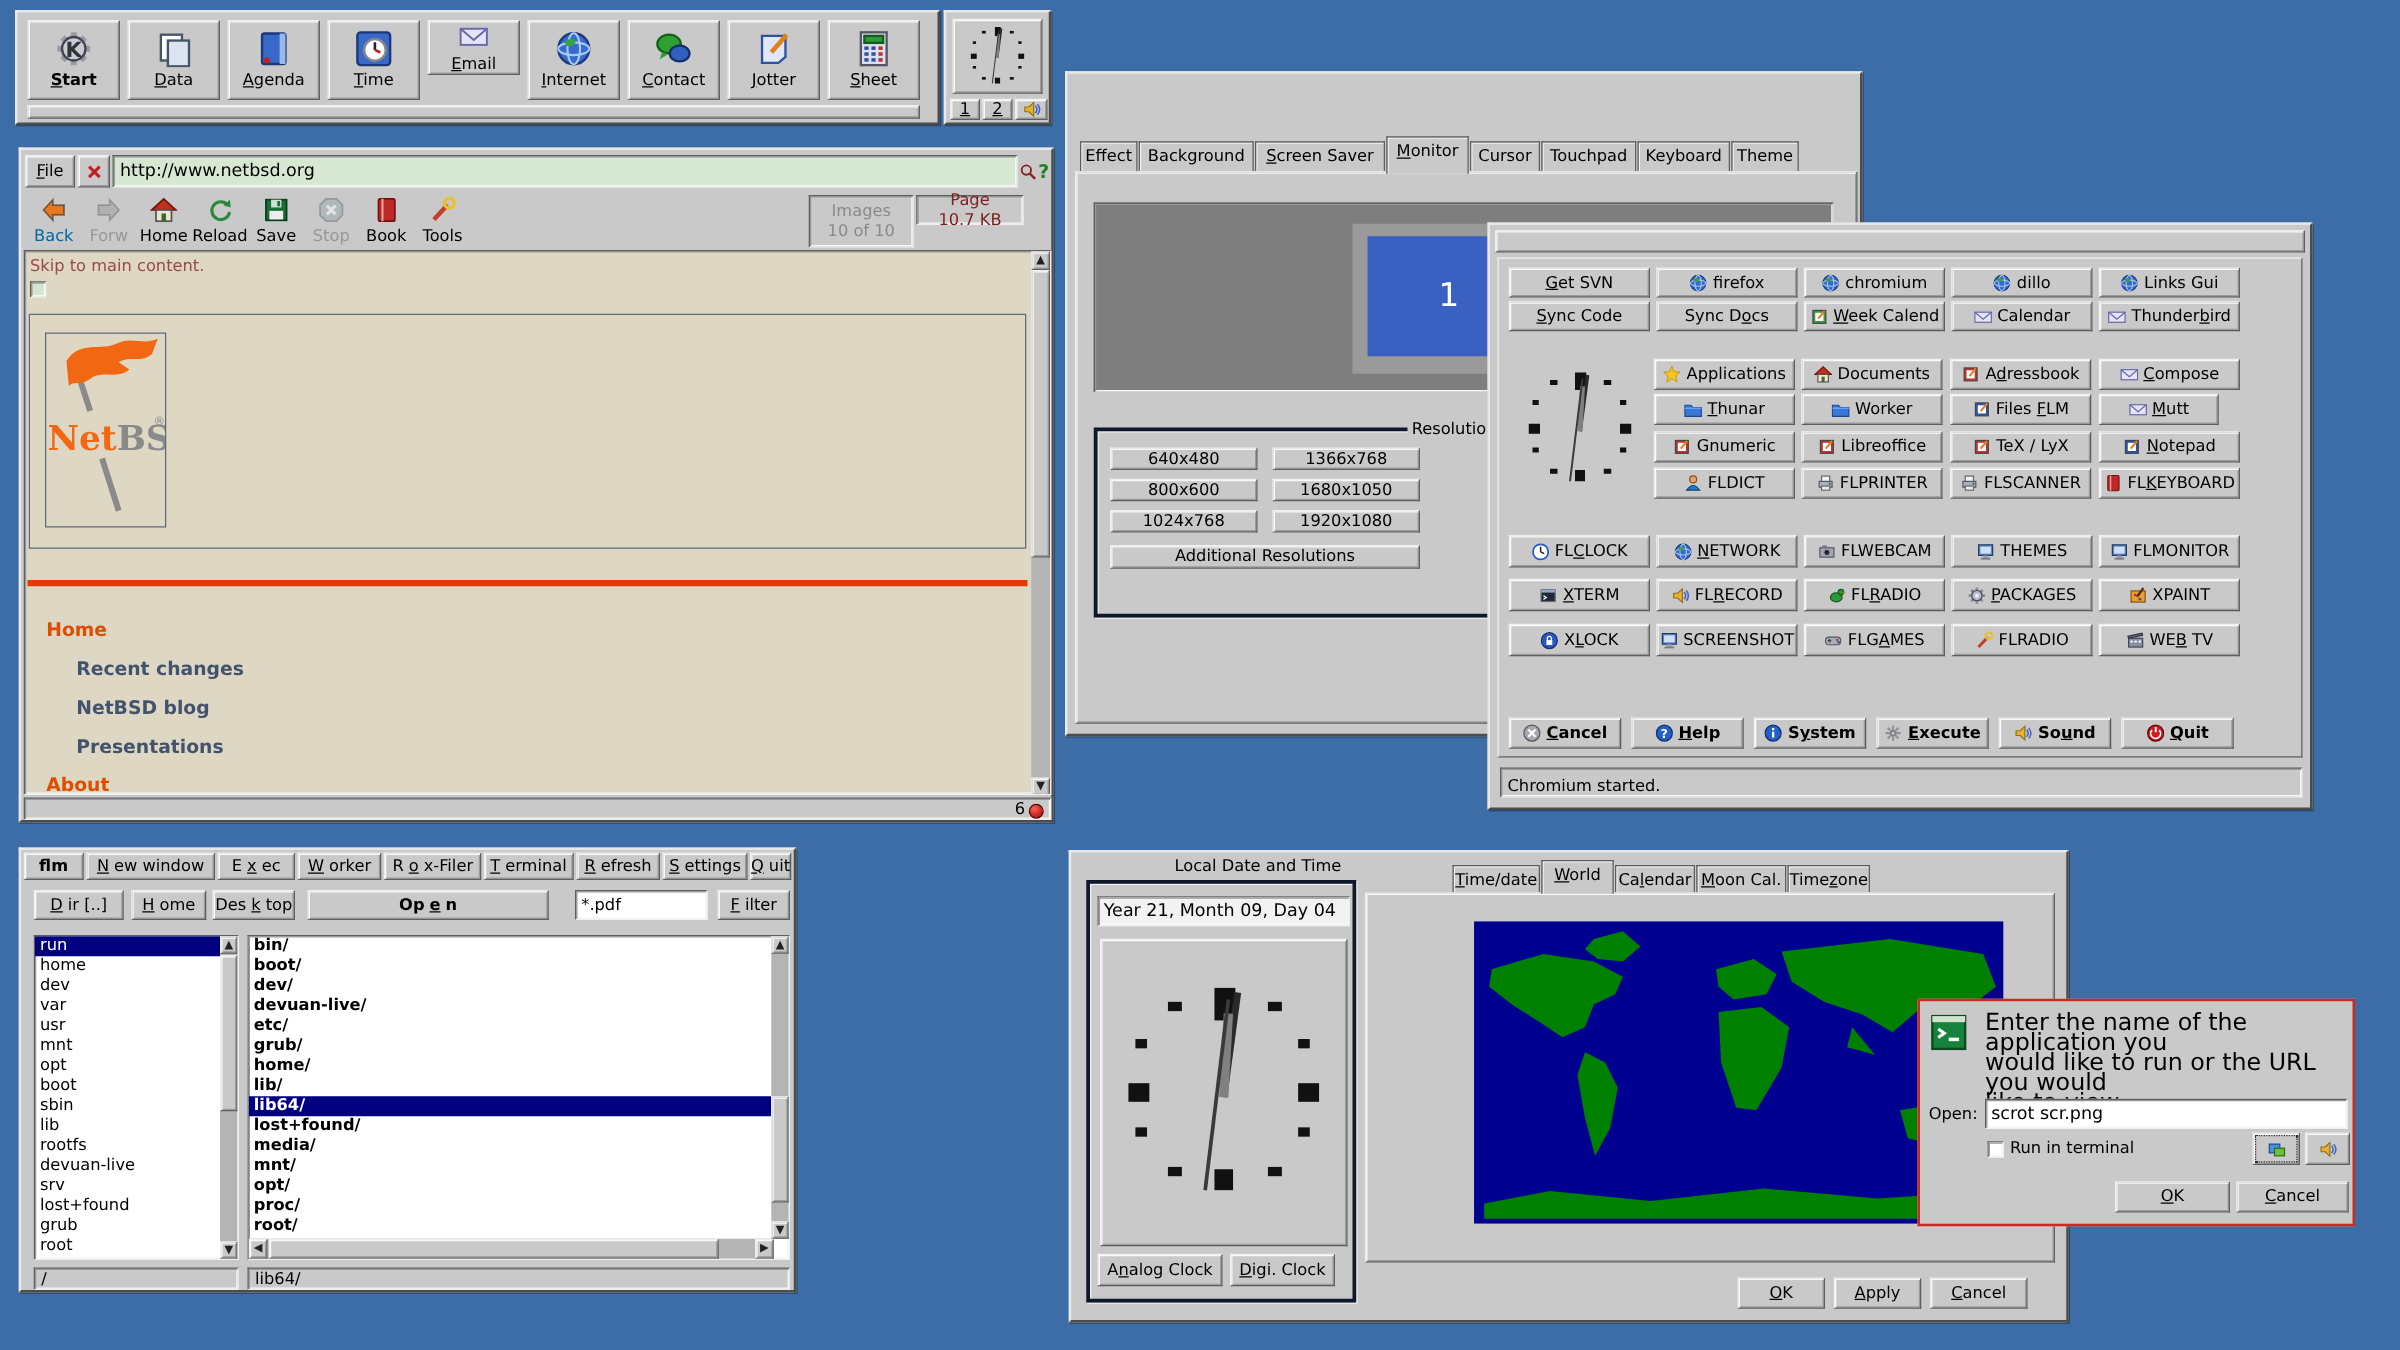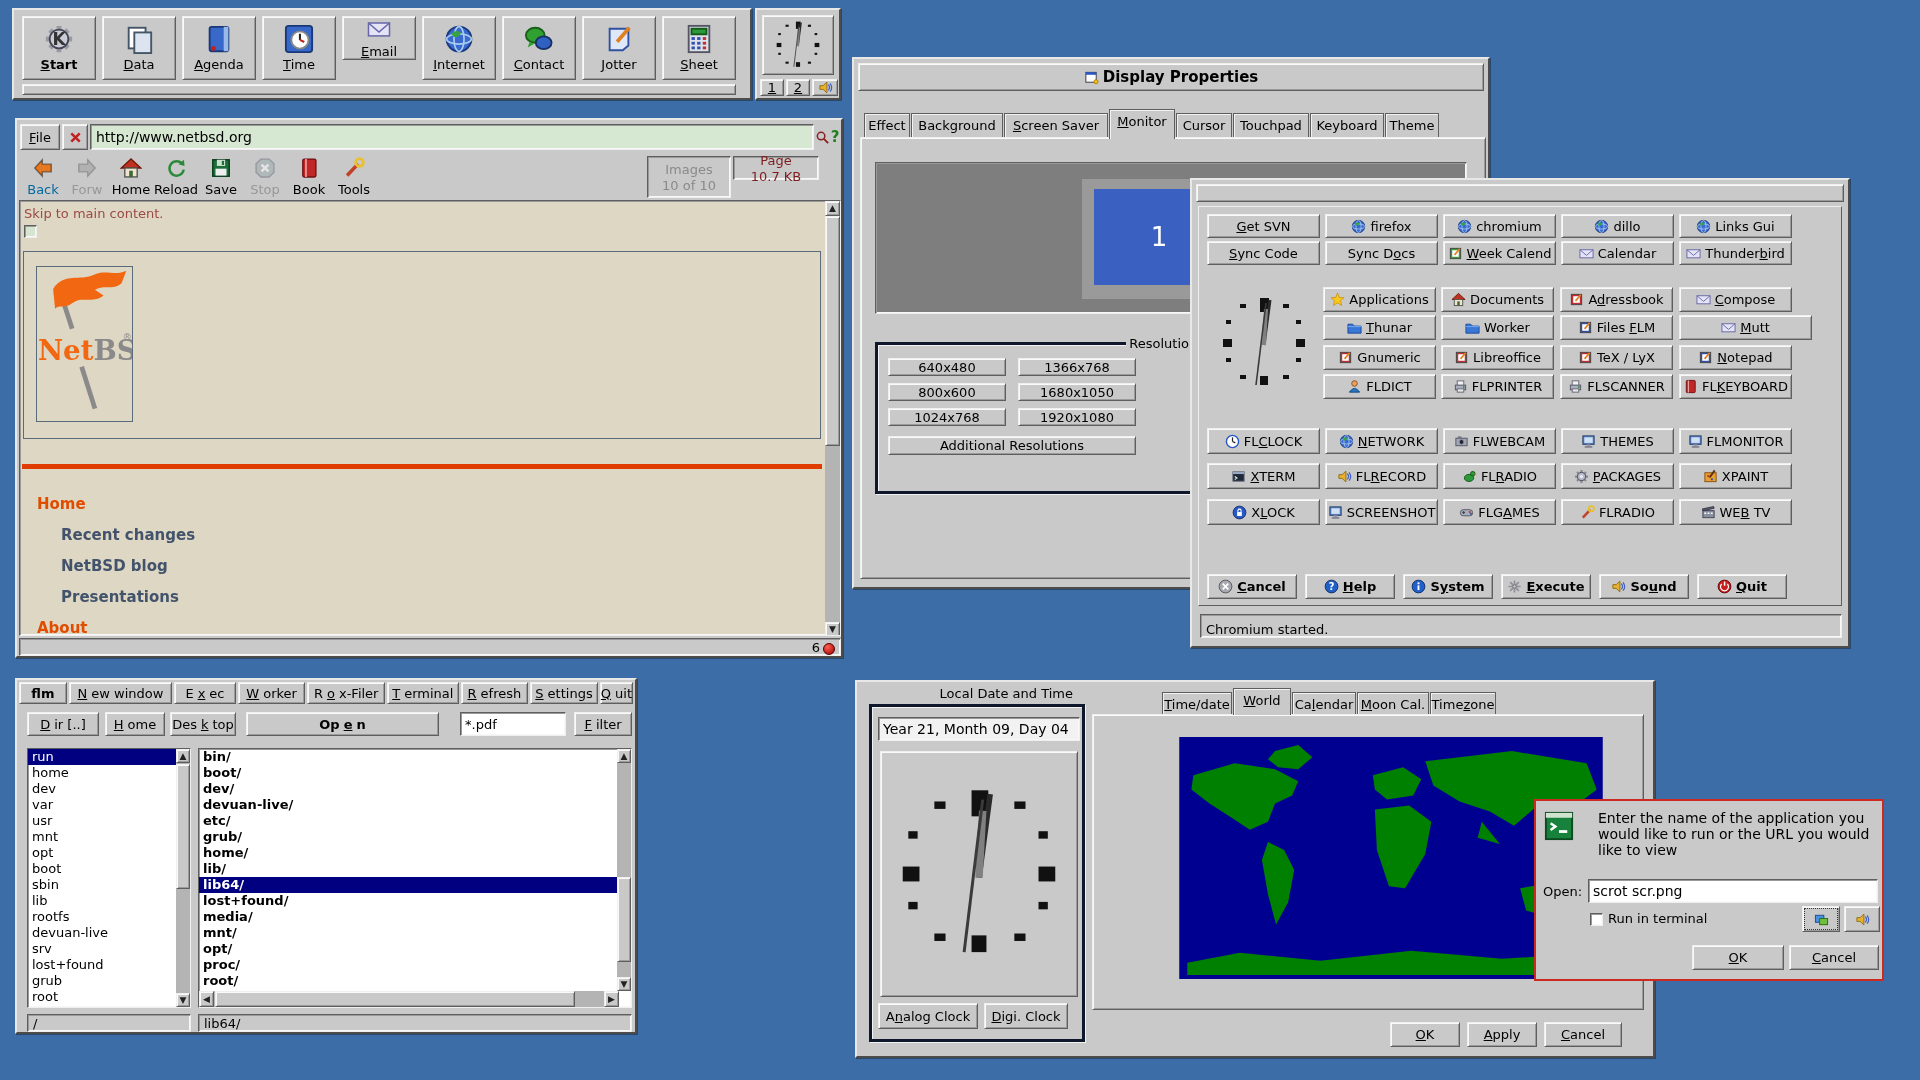--- a/index.html
+++ b/index.html
@@ -545,26 +545,20 @@
   </div>
   <div class="in abs statusbar" style="left:10px;top:334px;width:164px;height:18px">
       <span>/</span>
     </div>
   <div class="in abs statusbar" style="left:181px;top:334px;width:434px;height:18px">
       <span>lib64/</span>
     </div>
 </div>
 
 <div class="win" style="left:852px;top:57px;width:638px;height:532px">
-  <div class="out ctr abs" style="left:4px;top:4px;width:626px;height:28px">
-    <svg class="ic">
-        <use href="#sym-appwin"></use>
-      </svg>
-    <span class="b" style="font-size:15px">Display Properties</span>
-  </div>
   <div class="tab" style="left:10px;top:54px;width:46px;height:24px">Effect</div>
   <div class="tab" style="left:57px;top:54px;width:92px;height:24px">Background</div>
   <div class="tab" style="left:150px;top:54px;width:104px;height:24px"><u>S</u>creen Saver</div>
   <div class="tab" style="left:255px;top:50px;width:66px;height:30px;z-index:3"><u>M</u>onitor</div>
   <div class="tab" style="left:322px;top:54px;width:56px;height:24px">Cursor</div>
   <div class="tab" style="left:379px;top:54px;width:76px;height:24px">Touchpad</div>
   <div class="tab" style="left:456px;top:54px;width:74px;height:24px">Keyboard</div>
   <div class="tab" style="left:531px;top:54px;width:54px;height:24px">Theme</div>
   <div class="out abs" style="left:6px;top:78px;width:626px;height:442px">
     <div class="in abs" style="left:14px;top:24px;width:592px;height:152px;background:#7e7e7e">
@@ -685,21 +679,21 @@
           <use href="#sym-folder"></use>
         </svg>
         <span>Worker</span>
       </div>
     <div class="out ctr abs" style="left:361px;top:108px;width:113px;height:25px">
         <svg class="ic" style="color:#3050b0">
           <use href="#sym-note"></use>
         </svg>
         <span>Files <u>F</u>LM</span>
       </div>
-    <div class="out ctr abs" style="left:480px;top:108px;width:133px;height:25px">
+    <div class="out ctr abs" style="left:480px;top:108px;width:96px;height:25px">
         <svg class="ic">
           <use href="#sym-mail"></use>
         </svg>
         <span><u>M</u>utt</span>
       </div>
     <div class="out ctr abs" style="left:124px;top:138px;width:113px;height:25px">
         <svg class="ic" style="color:#c03030">
           <use href="#sym-note"></use>
         </svg>
         <span>Gnumeric</span>
@@ -927,21 +921,21 @@
     </div>
   <div class="out ctr abs" style="left:687px;top:340px;width:78px;height:25px">
       <span><u>C</u>ancel</span>
     </div>
 </div>
 
 <div class="abs" style="left:1534px;top:799px;width:350px;height:182px;background:#c9c9c9;border:2px solid #cc2a20">
   <svg class="abs" style="left:8px;top:10px;width:30px;height:30px">
       <use href="#sym-term-green" width="30" height="30"></use>
     </svg>
-  <div class="abs" style="left:62px;top:9px;width:280px;font-size:14px;line-height:16px">
+  <div class="abs" style="left:52px;top:9px;width:280px;font-size:19px;line-height:16px">
     <div>Enter the name of the application you</div>
     <div>would like to run or the URL you would</div>
     <div>like to view</div>
   </div>
   <div class="abs" style="left:7px;top:83px">Open:</div>
   <input class="in abs" style="left: 52px; top: 78px; width: 290px; height: 24px; background: rgb(255, 255, 255); padding: 2px 4px; font-size: 14px;" value="scrot scr.png">
   <div class="in abs" style="left:54px;top:112px;width:13px;height:13px;background:#fff"></div>
   <div class="abs" style="left:72px;top:110px">Run in terminal</div>
   <div class="out ctr abs" style="left:266px;top:105px;width:38px;height:26px;outline:1px dotted #333;outline-offset:-3px">
       <svg class="ic">

